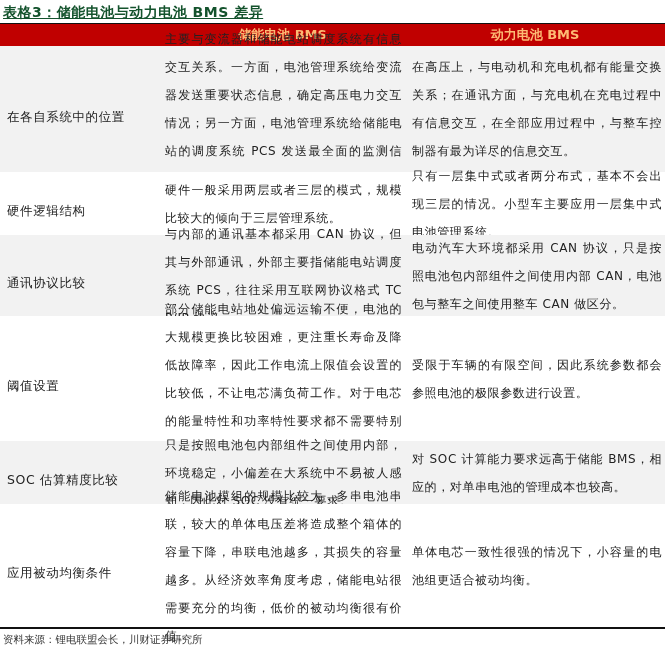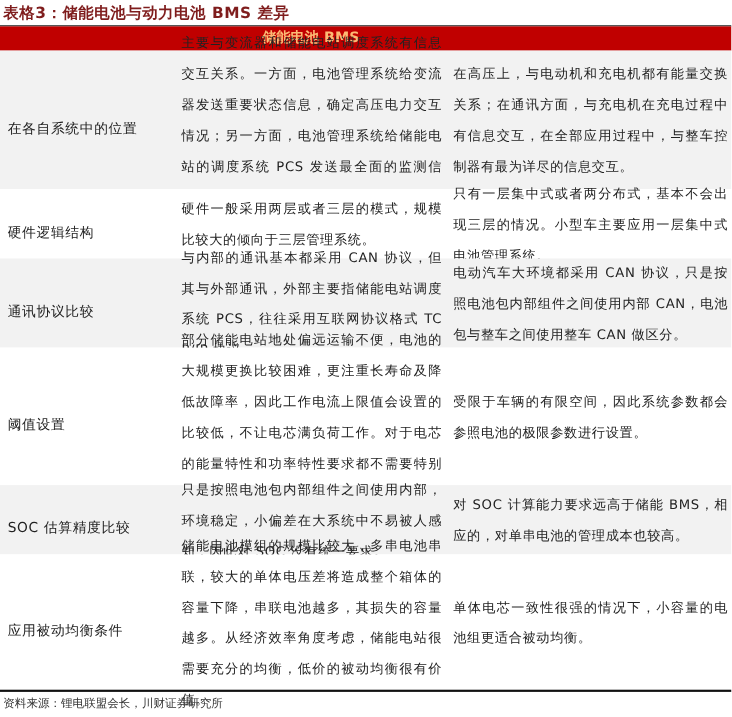--- a/index.html
+++ b/index.html
@@ -1,19 +1,19 @@
 <!DOCTYPE html>
 <html><head>
 <meta charset="utf-8">
 <style>
   html, body { margin: 0; padding: 0; background: #ffffff; }
   body { width: 665px; height: 652px; position: relative; overflow: hidden;
          font-family: "DejaVu Sans", "Liberation Sans", sans-serif; color: #222; }
   .title { position: absolute; left: 3px; top: 2px; height: 20px; line-height: 20px;
-           font-size: 14px; font-weight: bold; color: #7f1d1d; letter-spacing: 0.5px; }
+           font-size: 14px; font-weight: bold; color: #14532d; letter-spacing: 0.5px; text-decoration: underline; }
   .topline { position: absolute; left: 0; top: 23px; width: 665px; height: 1px; background: #111; }
   .thead { position: absolute; left: 0; top: 24px; width: 665px; height: 22px; background: #c00000;
            color: #fdba74; font-weight: bold; font-size: 13px; }
   .thead .h { position: absolute; top: 0; height: 22px; line-height: 22px; text-align: center; }
   .row { position: absolute; left: 0; width: 665px; }
   .row.gray { background: #f2f2f2; }
   .row.white { background: #ffffff; }
   .cell { position: absolute; top: 0; bottom: 0; display: flex; align-items: center; }
   .c0 { left: 7px; width: 150px; font-size: 12.5px; margin-top: 15px; }
   .c1 { left: 165px; width: 237px; font-size: 12px; }
@@ -24,20 +24,21 @@
 </style>
 </head>
 <body>
 
 <div class="title">表格3：储能电池与动力电池 BMS 差异</div>
 <div class="topline"></div>
 
 <div class="thead">
   <div class="h" style="left:0;width:160px;"></div>
   <div class="h" style="left:160px;width:245px;">储能电池 BMS</div>
+  <div class="h" style="left:405px;width:260px;">动力电池 BMS</div>
 </div>
 
 <div class="row gray" style="top:46px;height:126px;">
   <div class="cell c0">
       <div class="txt">在各自系统中的位置</div>
     </div>
   <div class="cell c1">
       <div class="txt">主要与变流器和储能电站调度系统有信息交互关系。一方面，电池管理系统给变流器发送重要状态信息，确定高压电力交互情况；另一方面，电池管理系统给储能电站的调度系统 PCS 发送最全面的监测信息。</div>
     </div>
   <div class="cell c2">

